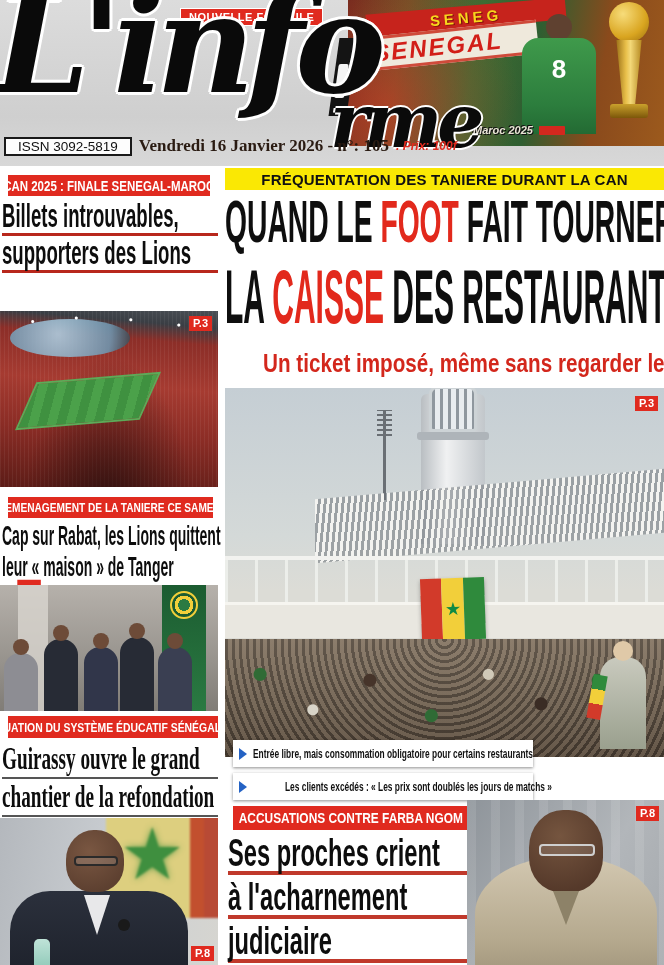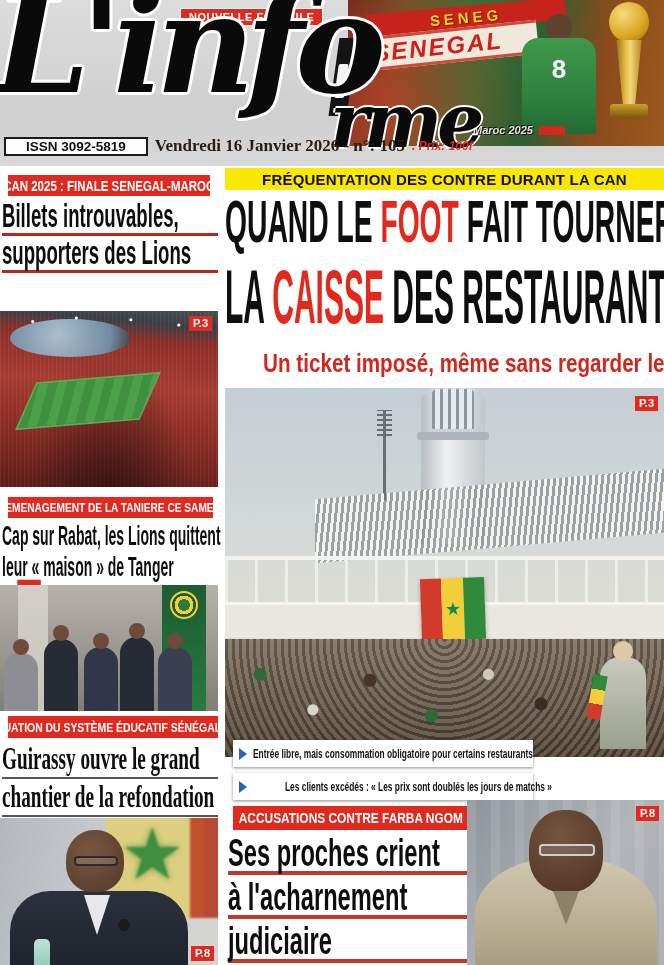--- a/index.html
+++ b/index.html
@@ -15,21 +15,21 @@
     font-weight:bold; font-style:italic; font-size:136px; line-height:1; letter-spacing:-9px; color:#0a0a0a;
     text-shadow:3px 0 0 #fff,-3px 0 0 #fff,0 3px 0 #fff,0 -3px 0 #fff,2px 2px 0 #fff,-2px -2px 0 #fff,2px -2px 0 #fff,-2px 2px 0 #fff;
     z-index:6; }
   .mast-tail { position:absolute; left:330px; top:84px; font-family:"DejaVu Serif", serif;
     font-weight:bold; font-style:italic; font-size:74px; line-height:1; letter-spacing:-5px; color:#0a0a0a;
     text-shadow:2px 0 0 #fff,-2px 0 0 #fff,0 2px 0 #fff,0 -2px 0 #fff; z-index:7; }
   .dark-wedge { position:absolute; left:334px; top:38px; width:18px; height:78px; background:#141414;
     transform:skewX(-8deg); z-index:5; }
   .dark-wedge .slot { position:absolute; left:3px; top:26px; width:10px; height:34px; background:#f4f4f4; border-radius:2px; }
   .issn-row { position:absolute; left:4px; top:136px; display:flex; align-items:center; gap:7px; z-index:8; white-space:nowrap; }
-  .issn-box { border:2px solid #1a1a1a; background:#fdfdfd; color:#111; font-weight:bold; font-size:13.5px; padding:0 20px; }
+  .issn-box { border:2px solid #1a1a1a; background:#fdfdfd; color:#111; font-weight:normal; font-size:13.5px; padding:0 12px; }
   .dateline { font-family:"Liberation Serif", serif; font-weight:bold; font-size:17px; color:#2a1b12; }
   .price { color:#e02a1f; font-weight:bold; font-style:italic; font-size:12px; }
 
   
   .topphoto { position:absolute; left:348px; top:0; width:316px; height:146px; overflow:hidden;
     background:
       radial-gradient(circle at 12% 70%, rgba(210,60,40,.55), transparent 45%),
       radial-gradient(circle at 30% 30%, rgba(60,110,50,.5), transparent 40%),
       linear-gradient(100deg,#6e2a1e 0%,#7c4a24 18%,#3f6b33 40%,#2f5e31 58%,#8a4a1c 78%,#9c5a1d 100%); z-index:4; }
   .scarf-top { position:absolute; left:18px; top:6px; width:200px; height:22px; background:#c6231c;
@@ -309,21 +309,21 @@
     <div class="suit"></div>
     <div class="shirt"></div>
     <div class="head"></div>
     <div class="glasses"></div>
     <div class="mic"></div>
     <div class="bottle"></div>
     <div class="ptag tag-guirassy">P.8</div>
   </div>
 
   <div class="ky">
-    <span>FRÉQUENTATION DES CONTRE DURANT LA CAN</span>
+    <span>FRÉQUENTATION DES TANIERE DURANT LA CAN</span>
   </div>
   <div class="bigh bh1">
     <span class="ln"><span>QUAND LE </span><span class="redword">FOOT</span><span> FAIT TOURNER</span></span>
   </div>
   <div class="bigh bh2">
     <span class="ln"><span>LA </span><span class="redword">CAISSE</span><span> DES RESTAURANTS</span></span>
   </div>
   <div class="subhead">
     <span>Un ticket imposé, même sans regarder le match</span>
   </div>

